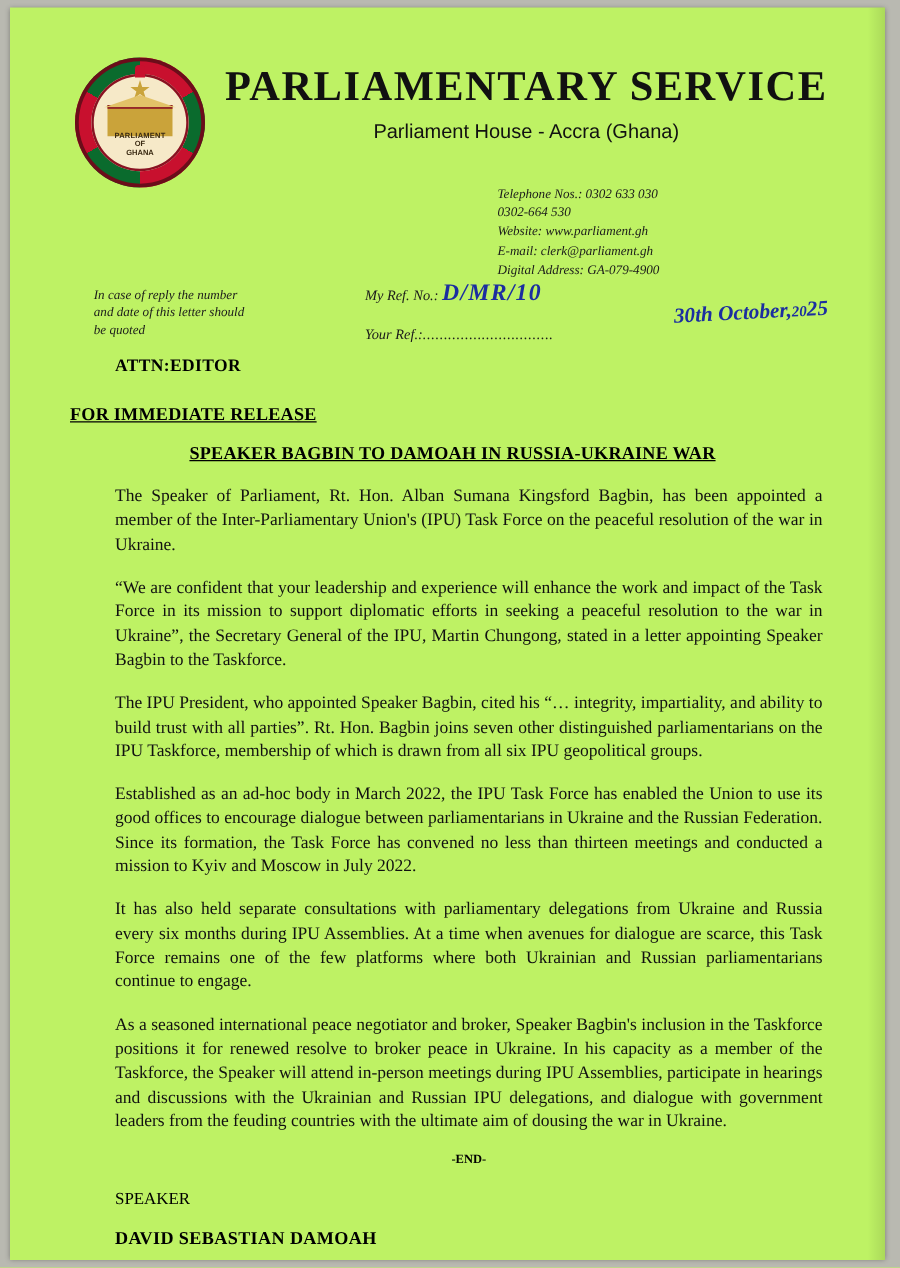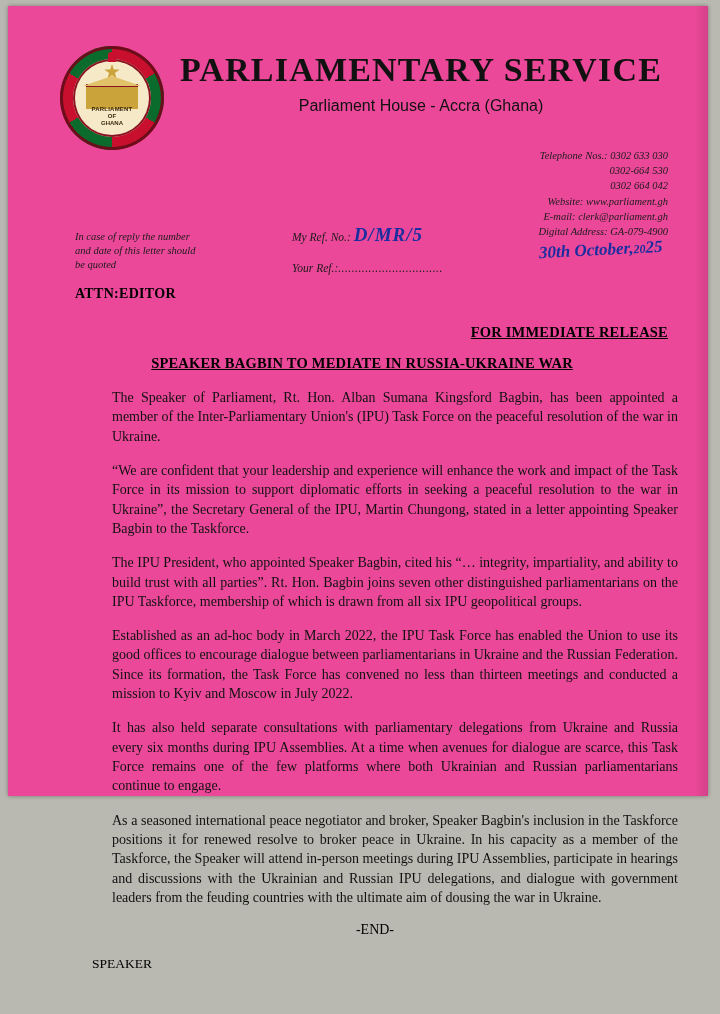--- a/index.html
+++ b/index.html
@@ -11,22 +11,22 @@
     height: 1014px;
     background: #b9b9b1;
     font-family: "Liberation Serif", serif;
     overflow: hidden;
   }
   .page {
     position: absolute;
     left: 8px;
     top: 6px;
     width: 700px;
-    height: 790px;
-    background: #ec4899;
+    height: 1002px;
+    background: #bef264;
     box-shadow: 0 0 4px rgba(0,0,0,0.35);
   }
   .page::after {
     content: "";
     position: absolute;
     right: 0; top: 0; bottom: 0;
     width: 14px;
     background: linear-gradient(to right, rgba(0,0,0,0.0), rgba(0,0,0,0.10));
     pointer-events: none;
   }
@@ -134,21 +134,21 @@
     color: #111;
     margin-top: 9px;
   }
 
   
   .contact {
     position: absolute;
     right: 0;
     top: 108px;
     width: 270px;
-    text-align: right;
+    text-align: left;
     font-style: italic;
     font-size: 10.5px;
     line-height: 1.45;
     color: #1a1a1a;
   }
   .contact .line { white-space: nowrap; }
   .contact .link { color: #1a1a1a; }
 
   
   .refrow {
@@ -195,59 +195,60 @@
     font-weight: bold;
     font-size: 17px;
     transform: rotate(-3deg);
     white-space: nowrap;
   }
   .date-hand .small { font-size: 12px; }
 
   
   .attn {
     margin-top: 6px;
-    margin-left: 19px;
+    margin-left: 36px;
     font-weight: bold;
     font-size: 14px;
     letter-spacing: .3px;
   }
   .headline {
     margin-top: 22px;
-    text-align: right;
+    text-align: left;
     font-weight: bold;
     font-size: 14.5px;
     text-decoration: underline;
     letter-spacing: .2px;
   }
   .subhead {
     margin-top: 14px;
     text-align: center;
     font-weight: bold;
     font-size: 14.5px;
     text-decoration: underline;
     letter-spacing: .2px;
   }
   .body {
     margin-top: 16px;
-    margin-left: 56px;
+    margin-left: 36px;
     width: 566px;
   }
   .body p {
     margin: 0 0 15px 0;
     text-align: justify;
     font-size: 14px;
     line-height: 1.38;
     color: #111;
   }
   .endmark {
     margin-top: 2px;
     margin-left: 36px;
     width: 566px;
     text-align: center;
-    font-size: 14px;
+    font-size: 10px;
+    font-weight: bold;
   }
   .signed {
     margin-top: 18px;
     margin-left: 36px;
     font-size: 13.5px;
   }
   .signer-name {
     margin-top: 16px;
     margin-left: 36px;
     font-size: 14.5px;
@@ -275,58 +276,58 @@
 
       <div class="titleblock">
         <div class="org-title">PARLIAMENTARY SERVICE</div>
         <div class="org-sub">Parliament House - Accra (Ghana)</div>
       </div>
     </div>
 
     <div class="contact">
       <div class="line">Telephone Nos.: 0302 633 030</div>
       <div class="line">0302-664 530</div>
-      <div class="line">0302 664 042</div>
       <div class="line link">Website: www.parliament.gh</div>
       <div class="line link">E-mail: clerk@parliament.gh</div>
       <div class="line">Digital Address: GA-079-4900</div>
     </div>
 
     <div class="refrow">
       <div class="note-left">
         <div>In case of reply the number</div>
         <div>and date of this letter should</div>
         <div>be quoted</div>
       </div>
 
       <div class="ref-mid">
         <div class="row">
           <span>My Ref. No.:</span>
-          <span class="hand">D/MR/5</span>
+          <span class="hand">D/MR/10</span>
         </div>
         <div class="row">
           <span>Your Ref.:</span><span class="dots">...............................</span>
         </div>
       </div>
 
       <div class="date-hand">
         <span>30th October,</span><span class="small">20</span><span>25</span>
       </div>
     </div>
 
     <div class="attn">ATTN:EDITOR</div>
     <div class="headline">FOR IMMEDIATE RELEASE</div>
-    <div class="subhead">SPEAKER BAGBIN TO MEDIATE IN RUSSIA-UKRAINE WAR</div>
+    <div class="subhead">SPEAKER BAGBIN TO DAMOAH IN RUSSIA-UKRAINE WAR</div>
 
     <div class="body">
       <p>The Speaker of Parliament, Rt. Hon. Alban Sumana Kingsford Bagbin, has been appointed a member of the Inter-Parliamentary Union's (IPU) Task Force on the peaceful resolution of the war in Ukraine.</p>
       <p>“We are confident that your leadership and experience will enhance the work and impact of the Task Force in its mission to support diplomatic efforts in seeking a peaceful resolution to the war in Ukraine”, the Secretary General of the IPU, Martin Chungong, stated in a letter appointing Speaker Bagbin to the Taskforce.</p>
       <p>The IPU President, who appointed Speaker Bagbin, cited his “… integrity, impartiality, and ability to build trust with all parties”. Rt. Hon. Bagbin joins seven other distinguished parliamentarians on the IPU Taskforce, membership of which is drawn from all six IPU geopolitical groups.</p>
       <p>Established as an ad-hoc body in March 2022, the IPU Task Force has enabled the Union to use its good offices to encourage dialogue between parliamentarians in Ukraine and the Russian Federation. Since its formation, the Task Force has convened no less than thirteen meetings and conducted a mission to Kyiv and Moscow in July 2022.</p>
       <p>It has also held separate consultations with parliamentary delegations from Ukraine and Russia every six months during IPU Assemblies. At a time when avenues for dialogue are scarce, this Task Force remains one of the few platforms where both Ukrainian and Russian parliamentarians continue to engage.</p>
       <p>As a seasoned international peace negotiator and broker, Speaker Bagbin's inclusion in the Taskforce positions it for renewed resolve to broker peace in Ukraine. In his capacity as a member of the Taskforce, the Speaker will attend in-person meetings during IPU Assemblies, participate in hearings and discussions with the Ukrainian and Russian IPU delegations, and dialogue with government leaders from the feuding countries with the ultimate aim of dousing the war in Ukraine.</p>
     </div>
 
     <div class="endmark">-END-</div>
     <div class="signed">SPEAKER</div>
+    <div class="signer-name">DAVID SEBASTIAN DAMOAH</div>
 
   </div>
 </div>
 
 </body></html>

